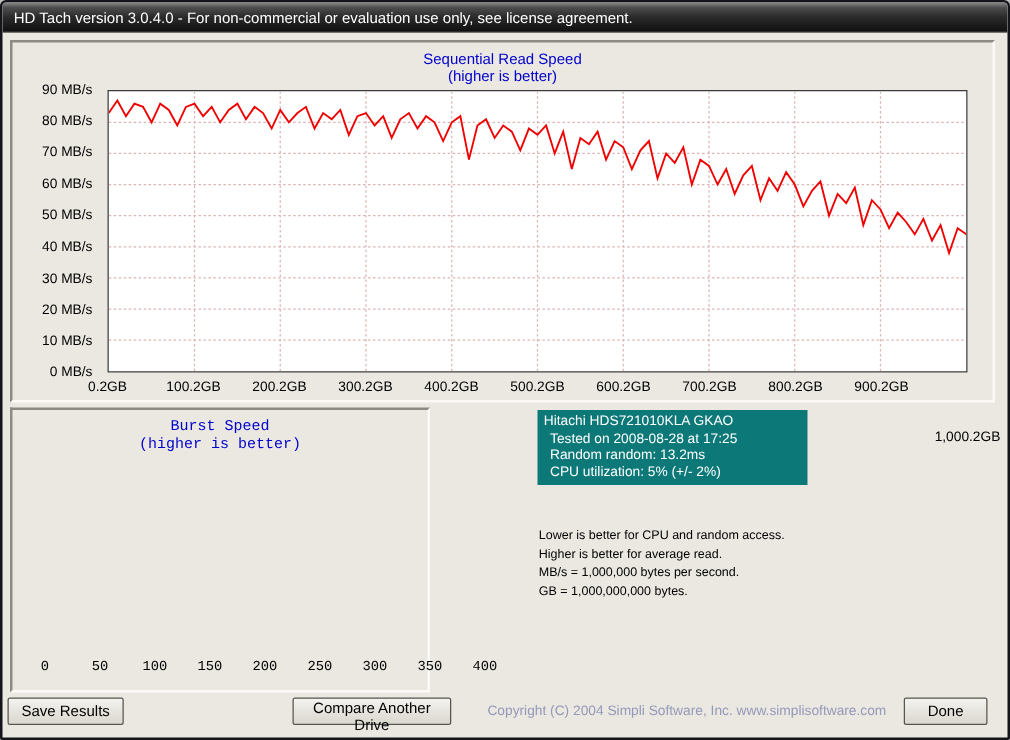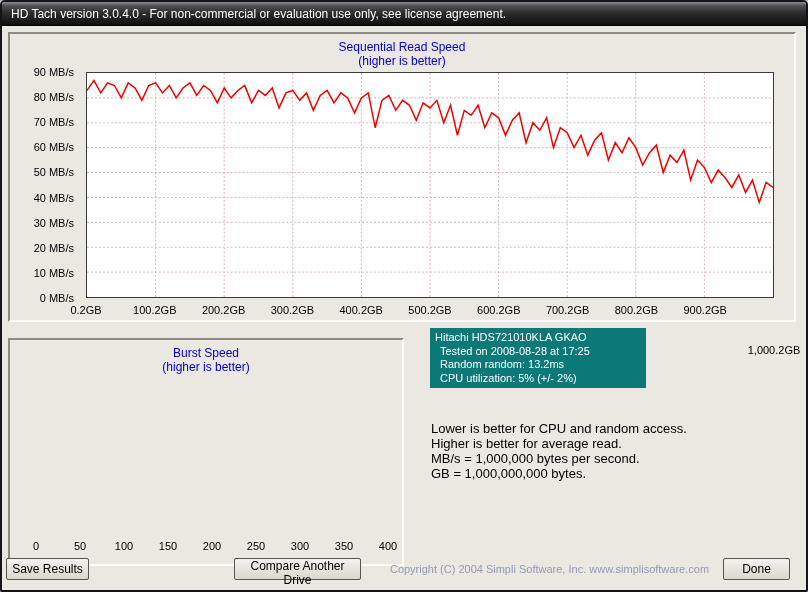--- a/index.html
+++ b/index.html
@@ -18,21 +18,21 @@
     color: #fff; line-height: 24px; padding-left: 9px; font-size: 12px;
     border-bottom: 1px solid #000;
   }
 
   .panel {
     position: absolute; background: #ebe8e2;
     border-top: 2px solid #8c8a83; border-left: 2px solid #8c8a83;
     border-bottom: 2px solid #fbfaf7; border-right: 2px solid #fbfaf7;
   }
   .seq-panel { left: 6px; top: 30px; width: 788px; height: 290px; }
-  .burst-panel { left: 6px; top: 336px; width: 396px; height: 228px; }
+  .burst-panel { left: 6px; top: 324px; width: 336px; height: 228px; font-family: Liberation Mono, monospace; }
 
   .chart-title { position: absolute; left: 0; right: 0; text-align: center; color: #0000cc; font-size: 12px; }
   .t1 { top: 6px; }
   .t2 { top: 20px; }
 
   .plot { position: absolute; background: #fff; border: 1px solid #3a3a3a; }
   .seq-plot { left: 76px; top: 38px; width: 688px; height: 226px; }
   .burst-plot { left: 26px; top: 44px; width: 376px; height: 152px; overflow: hidden; }
 
   .seq-ylabels { position: absolute; left: 0; top: 38px; width: 70px; height: 226px; }
@@ -53,21 +53,21 @@
   }
 
   .info-teal {
     position: absolute; left: 428px; top: 326px; width: 216px;
     background: #0d7878; color: #fff; font-size: 11px; line-height: 13.5px;
     padding: 3px 5px;
   }
   .info-teal .drive { font-weight: normal; }
   .info-teal div:nth-child(n+2) { padding-left: 5px; }
 
-  .notes { position: absolute; left: 429px; top: 419px; font-size: 13px; line-height: 15px; color: #000; }
+  .notes { position: absolute; left: 429px; top: 419px; font-size: 10px; line-height: 15px; color: #000; }
 
   .btn {
     position: absolute; top: 556px; height: 22px;
     background: linear-gradient(to bottom, #f4f3f0 0%, #e6e4dd 50%, #dbd8cf 100%);
     border: 1px solid #55554f; border-radius: 2px;
     font-family: "Liberation Sans", sans-serif; font-size: 12px; color: #000;
     cursor: default;
   }
   .copyright { position: absolute; left: 385px; top: 561px; width: 325px; text-align: center; color: #9399b8; font-size: 11px; }
 </style>
@@ -153,18 +153,18 @@
     <div>CPU utilization: 5% (+/- 2%)</div>
   </div>
 
   <div class="notes">
     <div>Lower is better for CPU and random access.</div>
     <div>Higher is better for average read.</div>
     <div>MB/s = 1,000,000 bytes per second.</div>
     <div>GB = 1,000,000,000 bytes.</div>
   </div>
 
-  <button class="btn" style="left:4px; width:83px;">Save Results</button>
+  <button class="btn" style="left:4px; width:93px;">Save Results</button>
   <button class="btn" style="left:232px; width:127px;">Compare Another Drive</button>
   <div class="copyright">Copyright (C) 2004 Simpli Software, Inc.  www.simplisoftware.com</div>
   <button class="btn" style="left:721px; width:67px;">Done</button>
 
 </div>
 
 </body></html>

